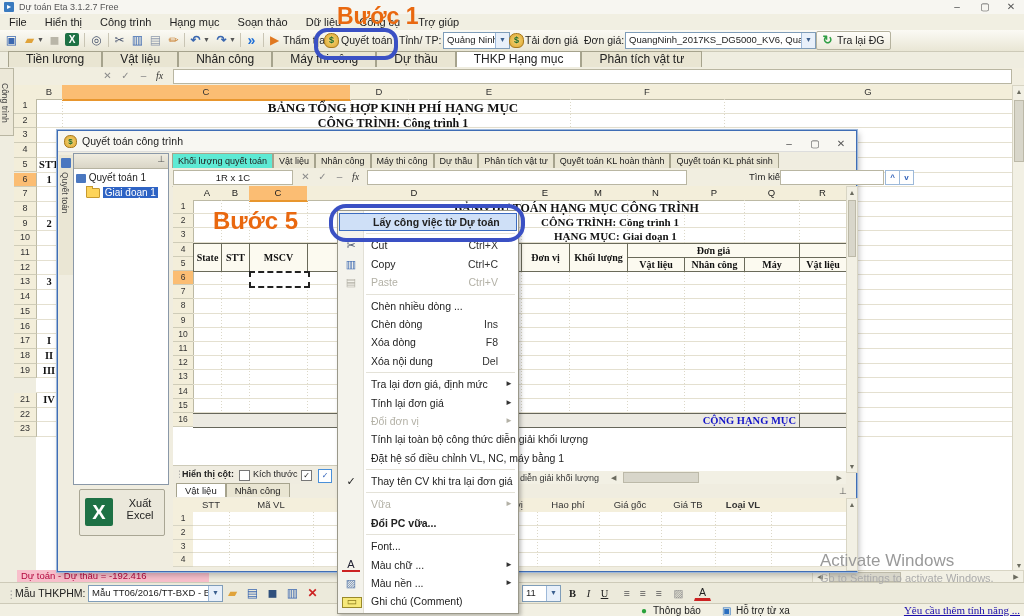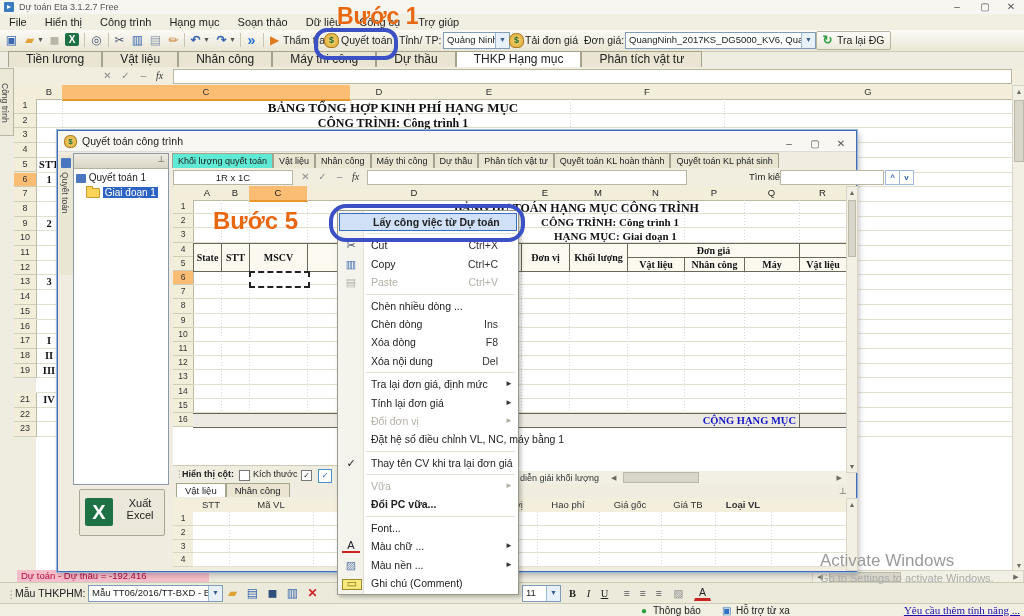--- a/index.html
+++ b/index.html
@@ -490,20 +490,23 @@
         </div>
         <div class="mi">
           <span class="lbl">Tính lại đơn giá</span>
           <span class="arrow">►</span>
         </div>
         <div class="mi disabled">
           <span class="lbl">Đổi đơn vị</span>
           <span class="arrow">►</span>
         </div>
         <div class="mi">
+          <span class="lbl">Tính lại toàn bộ công thức diễn giải khối lượng</span>
+        </div>
+        <div class="mi">
           <span class="lbl">Đặt hệ số điều chỉnh VL, NC, máy bằng 1</span>
         </div>
         <div class="msep"></div>
         <div class="mi">
           <span class="ic">✓</span>
           <span class="lbl">Thay tên CV khi tra lại đơn giá</span>
         </div>
         <div class="msep"></div>
         <div class="mi disabled">
           <span class="lbl">Vữa</span>

